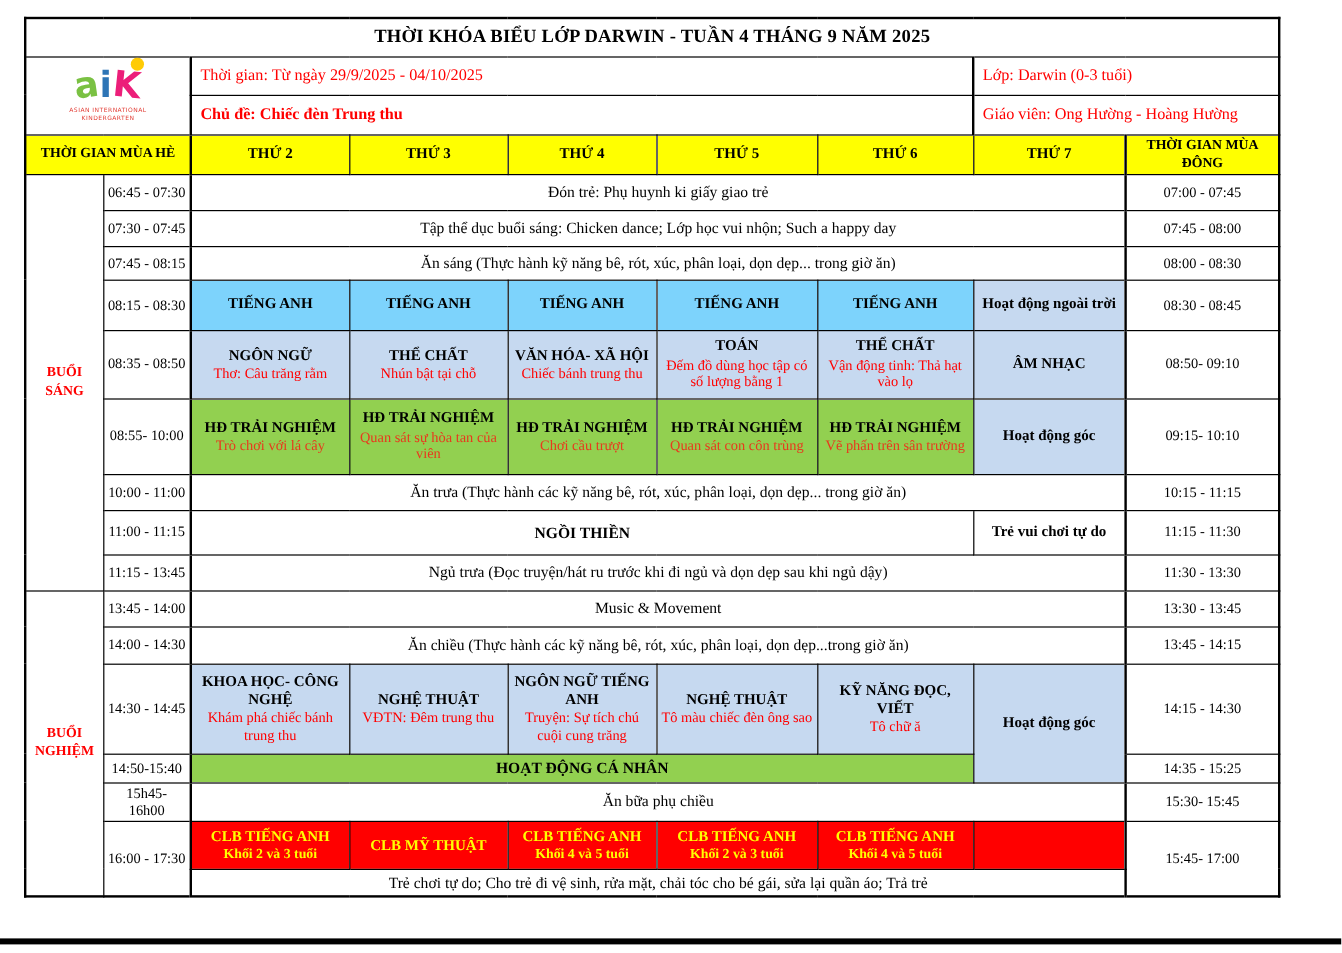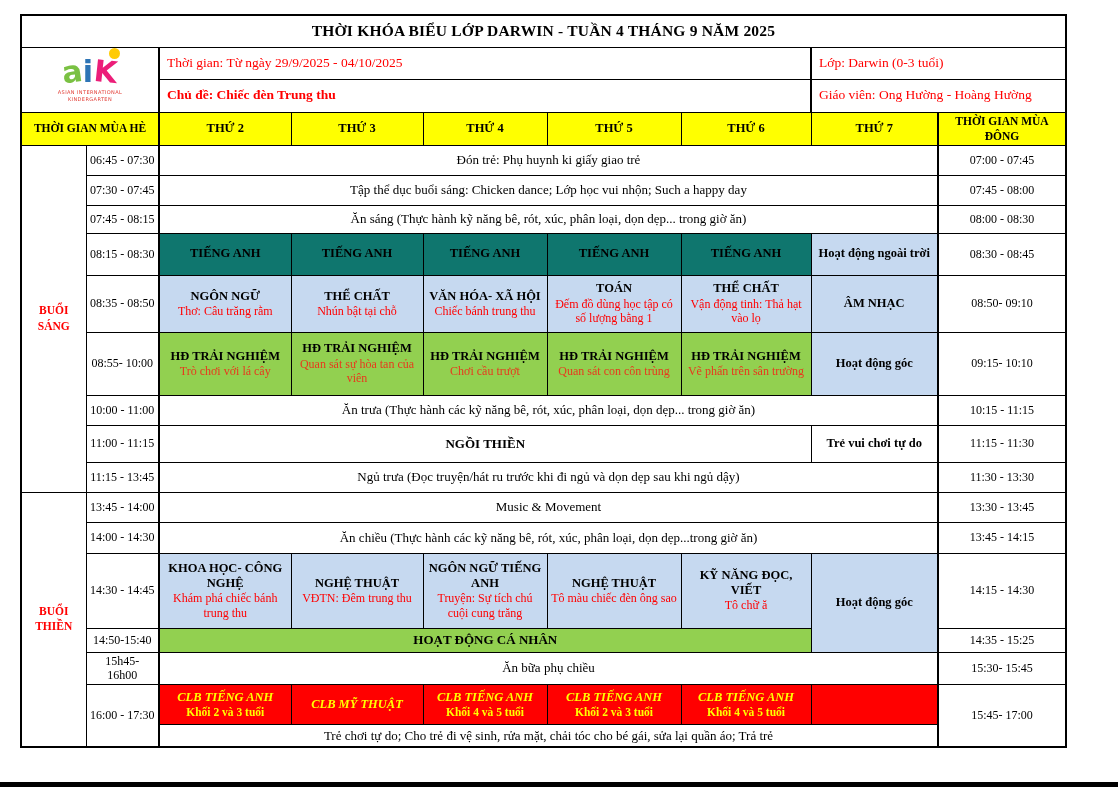--- a/index.html
+++ b/index.html
@@ -11,28 +11,28 @@
      font-size:13px;line-height:1.22;overflow:hidden;}
   .title-cell{font-weight:bold;font-size:15.5px;letter-spacing:.2px;}
   .info{text-align:left;padding-left:7px;font-size:13.5px;}
   .red{color:#ff0000;}
   .bold{font-weight:bold;}
   .dayhead td{background:#ffff00;font-weight:bold;font-size:12.5px;}
   .timecell{font-size:12px;}
   .thickR{border-right:2px solid #000;}
   .wcol{border-left:2px solid #000;}
   .section{color:#ff0000;font-weight:bold;font-size:11.5px;line-height:1.35;}
-  .pink{background:#0f766e;}
+  .pink{background:#7dd3fc;}
   .blue{background:#c6d9f0;margin-top:24px;}
   .green{background:#92d050;}
   .redbg{background:#ff0000;}
   .st{font-weight:bold;font-size:12.5px;}
   .desc{color:#ff0000;font-size:12px;}
   .green .desc{color:#e8391d;}
-  .clb .st{color:#ffff00;font-style:italic;}
+  .clb .st{color:#ffff00;}
   .clb .desc{color:#ffff00;font-weight:bold;font-size:11.5px;}
   .satcell{font-weight:bold;font-size:12.5px;}
   .bigbold{font-weight:bold;}
   
   .logo{display:flex;flex-direction:column;align-items:center;justify-content:center;}
   .logo-letters{position:relative;font-family:"DejaVu Sans",sans-serif;font-weight:bold;
                 font-size:30px;line-height:1;letter-spacing:1px;}
   .l-a{color:#7ac143;display:inline-block;transform:rotate(-8deg);}
   .l-i{color:#2e75b6;display:inline-block;}
   .l-k{color:#ec1e79;display:inline-block;transform:rotate(6deg);}
@@ -183,21 +183,21 @@
       <td class="satcell">Trẻ vui chơi tự do</td>
       <td class="timecell wcol">11:15 - 11:30</td>
     </tr>
     <tr style="height:30px">
       <td class="timecell thickR">11:15 - 13:45</td>
       <td colspan="6">Ngủ trưa (Đọc truyện/hát ru trước khi đi ngủ và dọn dẹp sau khi ngủ dậy)</td>
       <td class="timecell wcol">11:30 - 13:30</td>
     </tr>
 
     <tr style="height:30px">
-      <td rowspan="7" class="section">BUỔI THIỀN</td>
+      <td rowspan="7" class="section">BUỔI NGHIỆM</td>
       <td class="timecell thickR">13:45 - 14:00</td>
       <td colspan="6">Music &amp; Movement</td>
       <td class="timecell wcol">13:30 - 13:45</td>
     </tr>
     <tr style="height:31px">
       <td class="timecell thickR">14:00 - 14:30</td>
       <td colspan="6">Ăn chiều (Thực hành các kỹ năng bê, rót, xúc, phân loại, dọn dẹp...trong giờ ăn)</td>
       <td class="timecell wcol">13:45 - 14:15</td>
     </tr>
     <tr style="height:75px">

